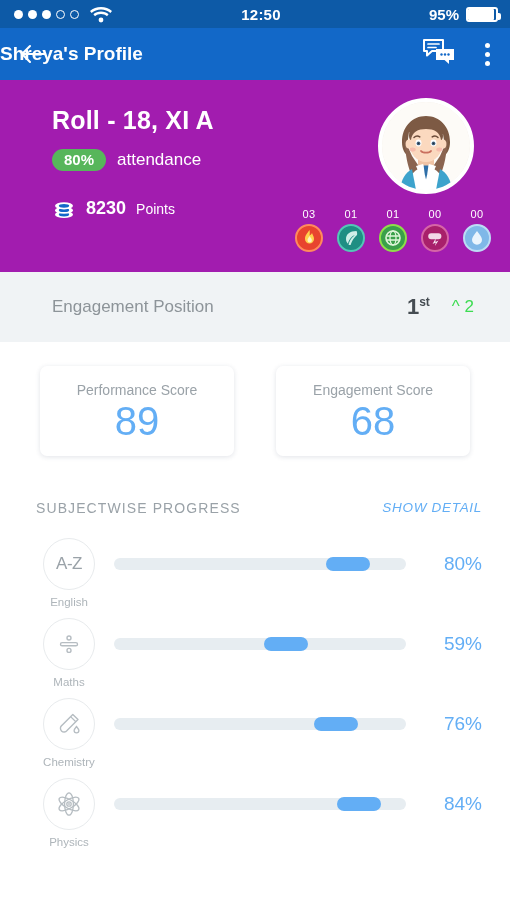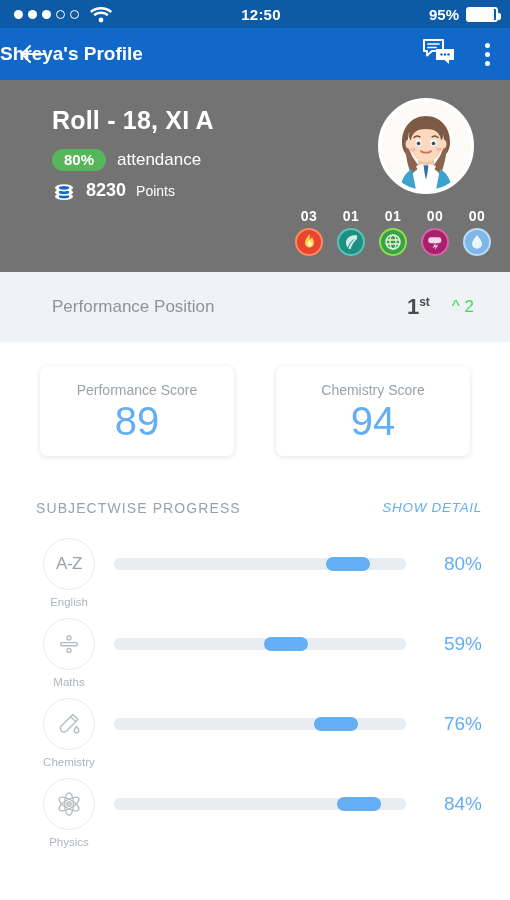--- a/index.html
+++ b/index.html
@@ -51,52 +51,52 @@
     font-size:19px; font-weight:700; pointer-events:none;
   }
   .appbar-actions {
     position:absolute; right:16px; display:flex; align-items:center; gap:26px;
   }
   .kebab { display:flex; flex-direction:column; gap:4px; cursor:pointer; padding:4px; }
   .kebab span { width:5px; height:5px; border-radius:50%; background:#fff; }
 
   
   .hero {
-    background:#737373; height:192px; position:relative;
+    background:#a21caf; height:192px; position:relative;
     padding:26px 30px 0 52px; color:#ffffff;
   }
   .roll { font-size:25px; font-weight:bold; letter-spacing:0.2px; }
   .att-row { display:flex; align-items:center; gap:11px; margin-top:14px; }
   .att-badge {
     background:#57b65b; color:#ffffff; font-size:15px; font-weight:bold;
     border-radius:12px; padding:3px 12px 4px; line-height:1;
   }
   .att-label { font-size:17px; }
-  .pts-row { display:flex; align-items:baseline; gap:10px; margin-top:9px; }
+  .pts-row { display:flex; align-items:baseline; gap:10px; margin-top:27px; }
   .coin-icon { align-self:center; }
   .pts-val { font-size:18px; font-weight:bold; }
   .pts-word { font-size:14px; }
 
   
   .avatar-wrap {
     position:absolute; right:36px; top:18px;
     width:96px; height:96px; border-radius:50%;
     border:4px solid #ffffff; background:#f6f1ea;
     overflow:hidden;
   }
   .avatar-wrap svg { display:block; }
 
   
   .badges {
     position:absolute; right:18px; top:128px;
     display:flex; gap:12px;
   }
   .badge { width:30px; text-align:center; }
   .badge-count {
-    font-size:14px; color:#ffffff; font-weight:bold;
+    font-size:11px; color:#ffffff; font-weight:normal;
     margin-bottom:4px; letter-spacing:0.4px;
   }
   .badge-circle {
     width:28px; height:28px; border-radius:50%; margin:0 auto;
     display:flex; align-items:center; justify-content:center;
     border:2px solid rgba(255,255,255,.55);
   }
 
   
   .leaderboard {
@@ -301,33 +301,33 @@
         <div class="badge-circle" style="background:#7fb8e8;border-color:#bcdcf5">
           <svg width="14" height="16" viewBox="0 0 14 16">
               <path d="M7 1C4 5 2 7.2 2 9.8A5 5 0 0012 9.8C12 7.2 10 5 7 1z" fill="#eaf5fd"></path>
             </svg>
         </div>
       </div>
     </div>
   </div>
 
   <div class="leaderboard">
-    <span class="lb-label">Performance Position</span>
+    <span class="lb-label">Engagement Position</span>
     <span class="lb-pos"><span>1</span><sup>st</sup></span>
     <span class="lb-delta">^ 2</span>
   </div>
 
   <div class="cards">
     <div class="card">
       <div class="card-label">Performance Score</div>
       <div class="card-value">89</div>
     </div>
     <div class="card">
-      <div class="card-label">Chemistry Score</div>
-      <div class="card-value">94</div>
+      <div class="card-label">Engagement Score</div>
+      <div class="card-value">68</div>
     </div>
   </div>
 
   <div class="sec-head">
     <span class="sec-title">SUBJECTWISE PROGRESS</span>
     <span class="sec-action">SHOW DETAIL</span>
   </div>
 
   <div class="subjects">
 

